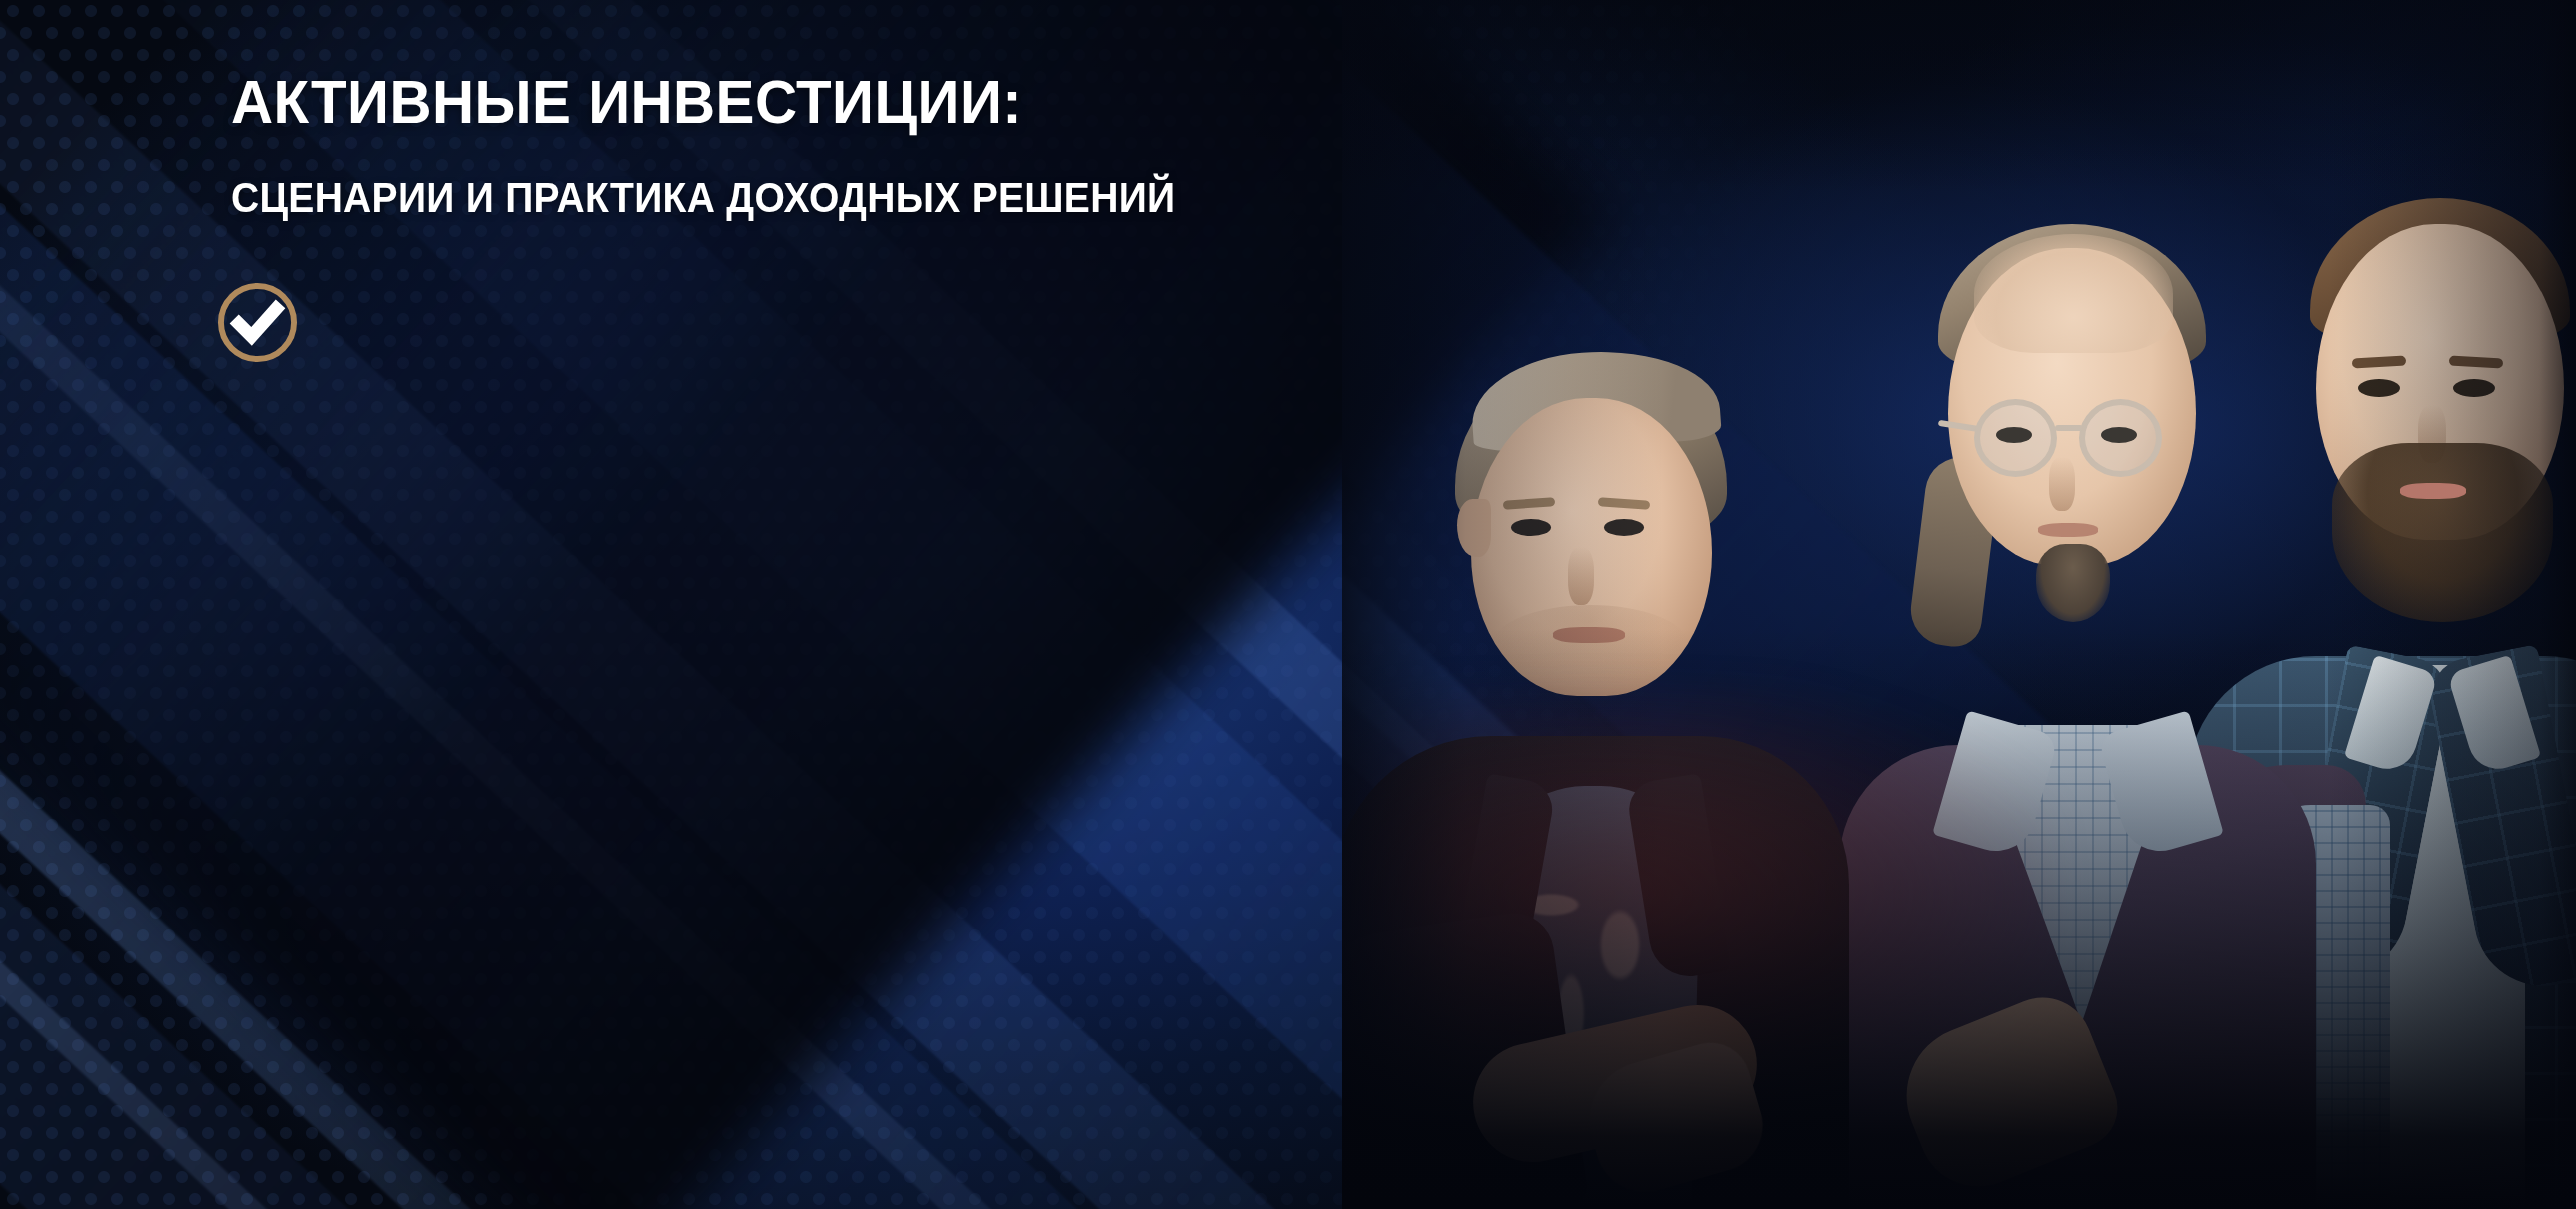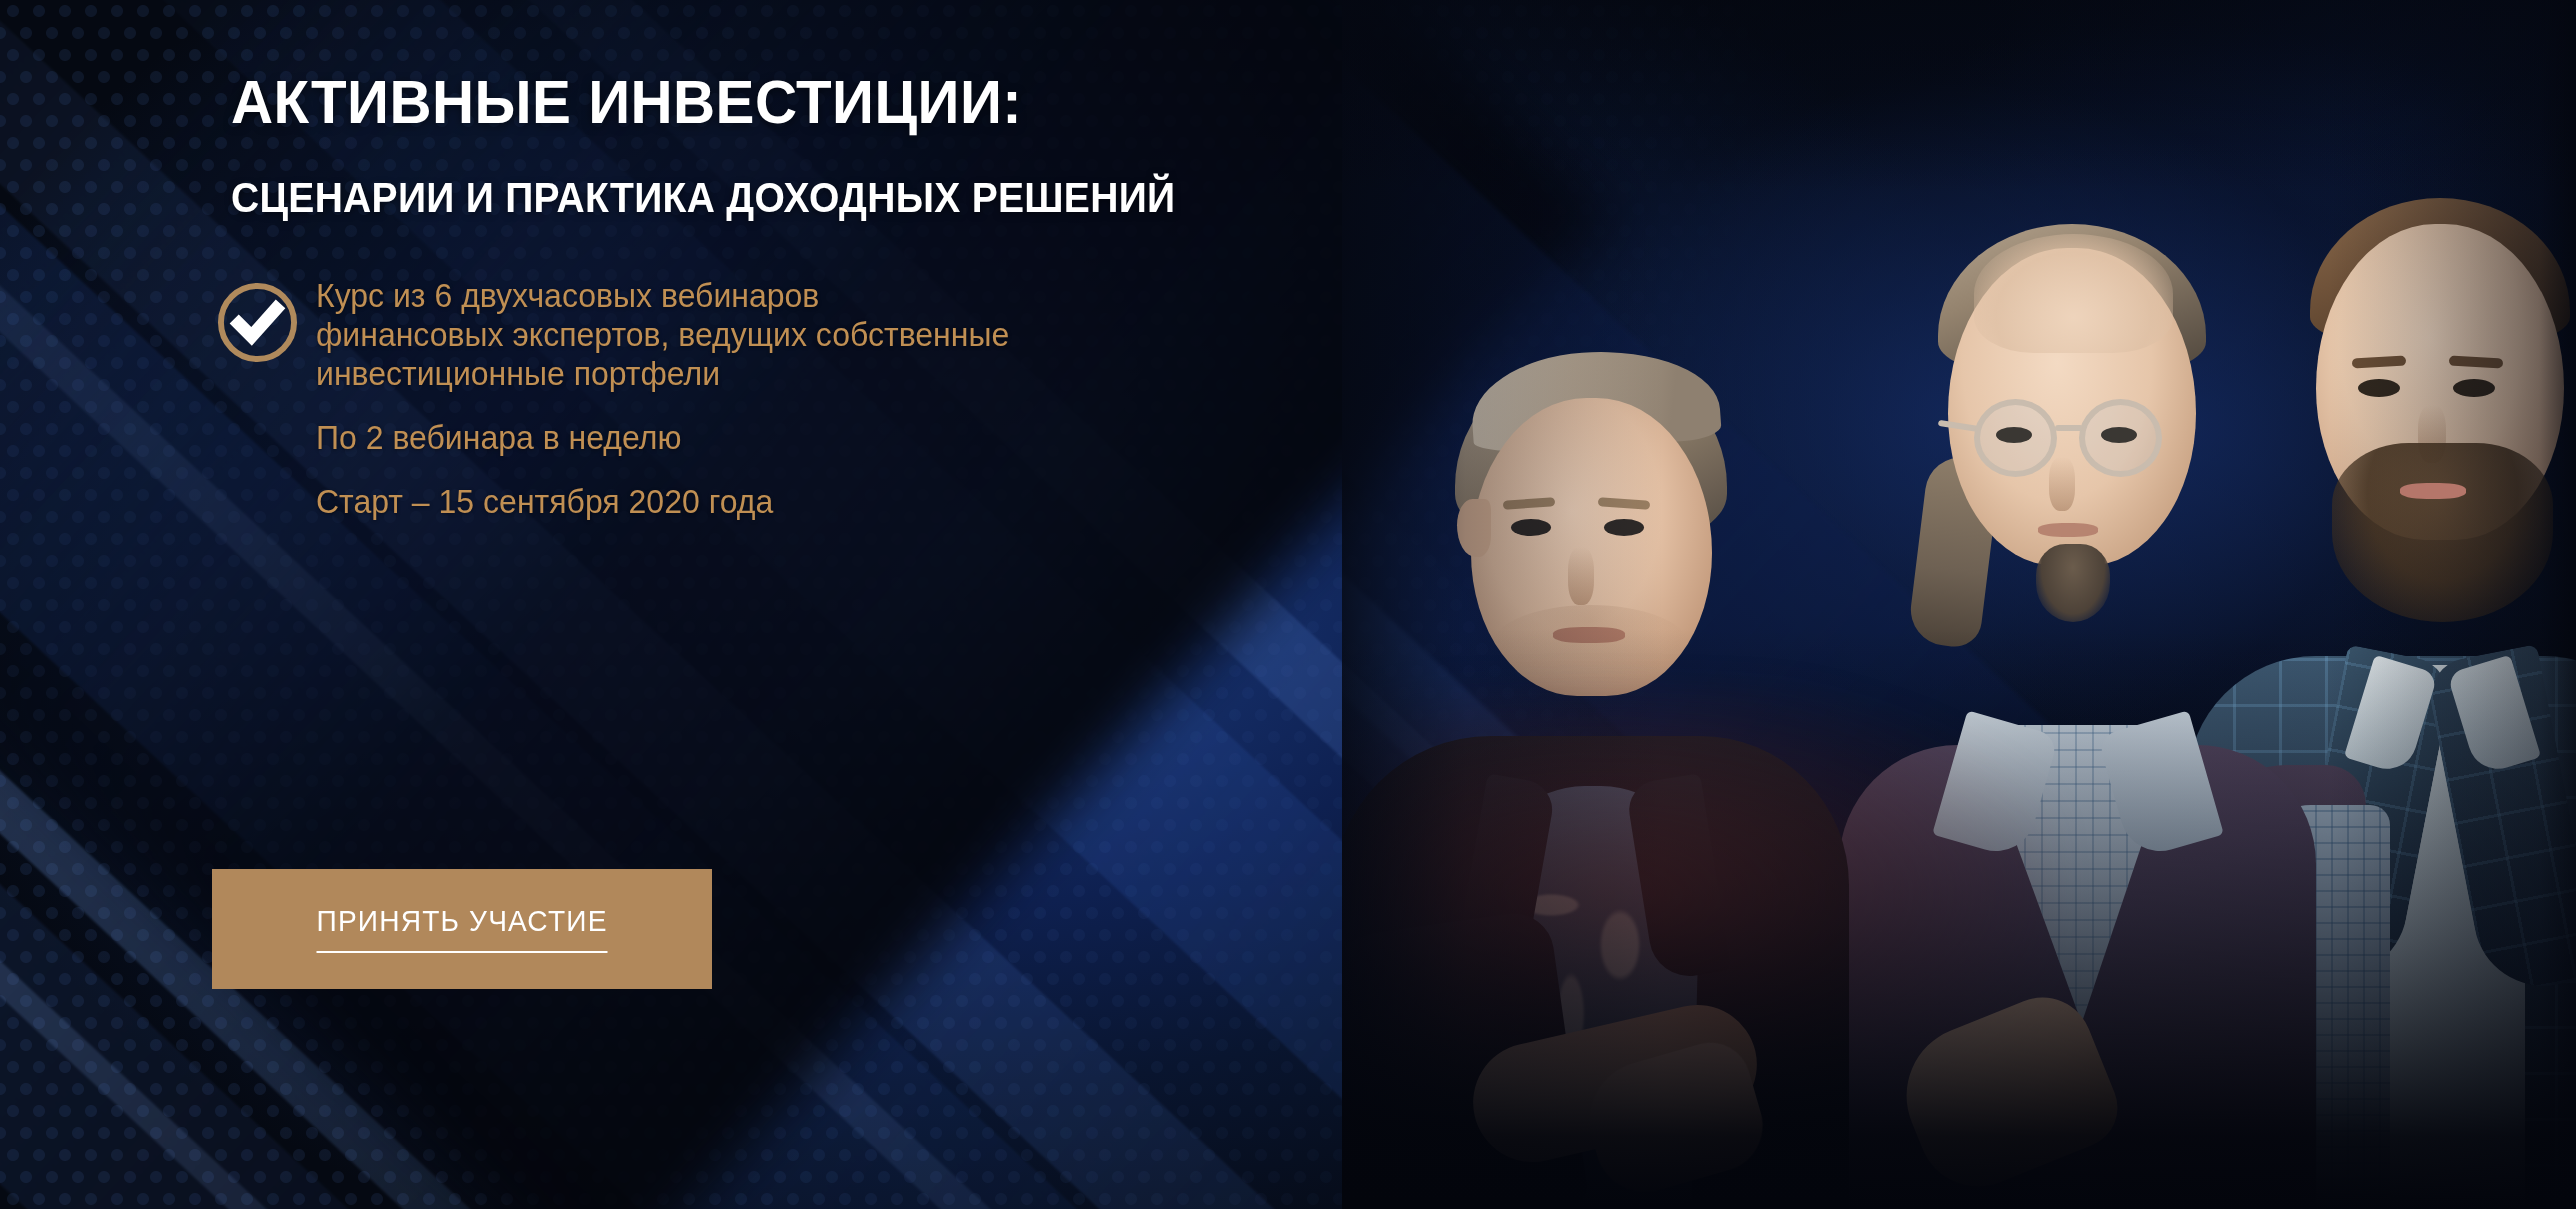--- a/index.html
+++ b/index.html
@@ -521,30 +521,18 @@
 
     <div class="subtitle">СЦЕНАРИИ И ПРАКТИКА ДОХОДНЫХ РЕШЕНИЙ</div>
 
     <div class="check-icon">
       <svg viewBox="0 0 82 82" xmlns="http://www.w3.org/2000/svg">
         <circle cx="41" cy="41" r="37" fill="none" stroke="#b08a5c" stroke-width="6"></circle>
         <path d="M22 42 L35 55 L60 27" fill="none" stroke="#ffffff" stroke-width="13" stroke-linecap="square" stroke-linejoin="miter"></path>
       </svg>
     </div>
 
-    <div class="bullets">
-      <div class="bullet-line">Курс из 6 двухчасовых вебинаров</div>
-      <div class="bullet-line">финансовых экспертов, ведущих собственные</div>
-      <div class="bullet-line">инвестиционные портфели</div>
-      <div class="bullet-gap"></div>
-      <div class="bullet-line">По 2 вебинара в неделю</div>
-      <div class="bullet-gap"></div>
-      <div class="bullet-line">Старт – 15 сентября 2020 года</div>
-    </div>
-
-
-    <button class="cta-button">
-      <span class="cta-label">ПРИНЯТЬ УЧАСТИЕ</span>
-    </button>
+
+
 
   </div>
 </div>
 
 
 </body></html>

